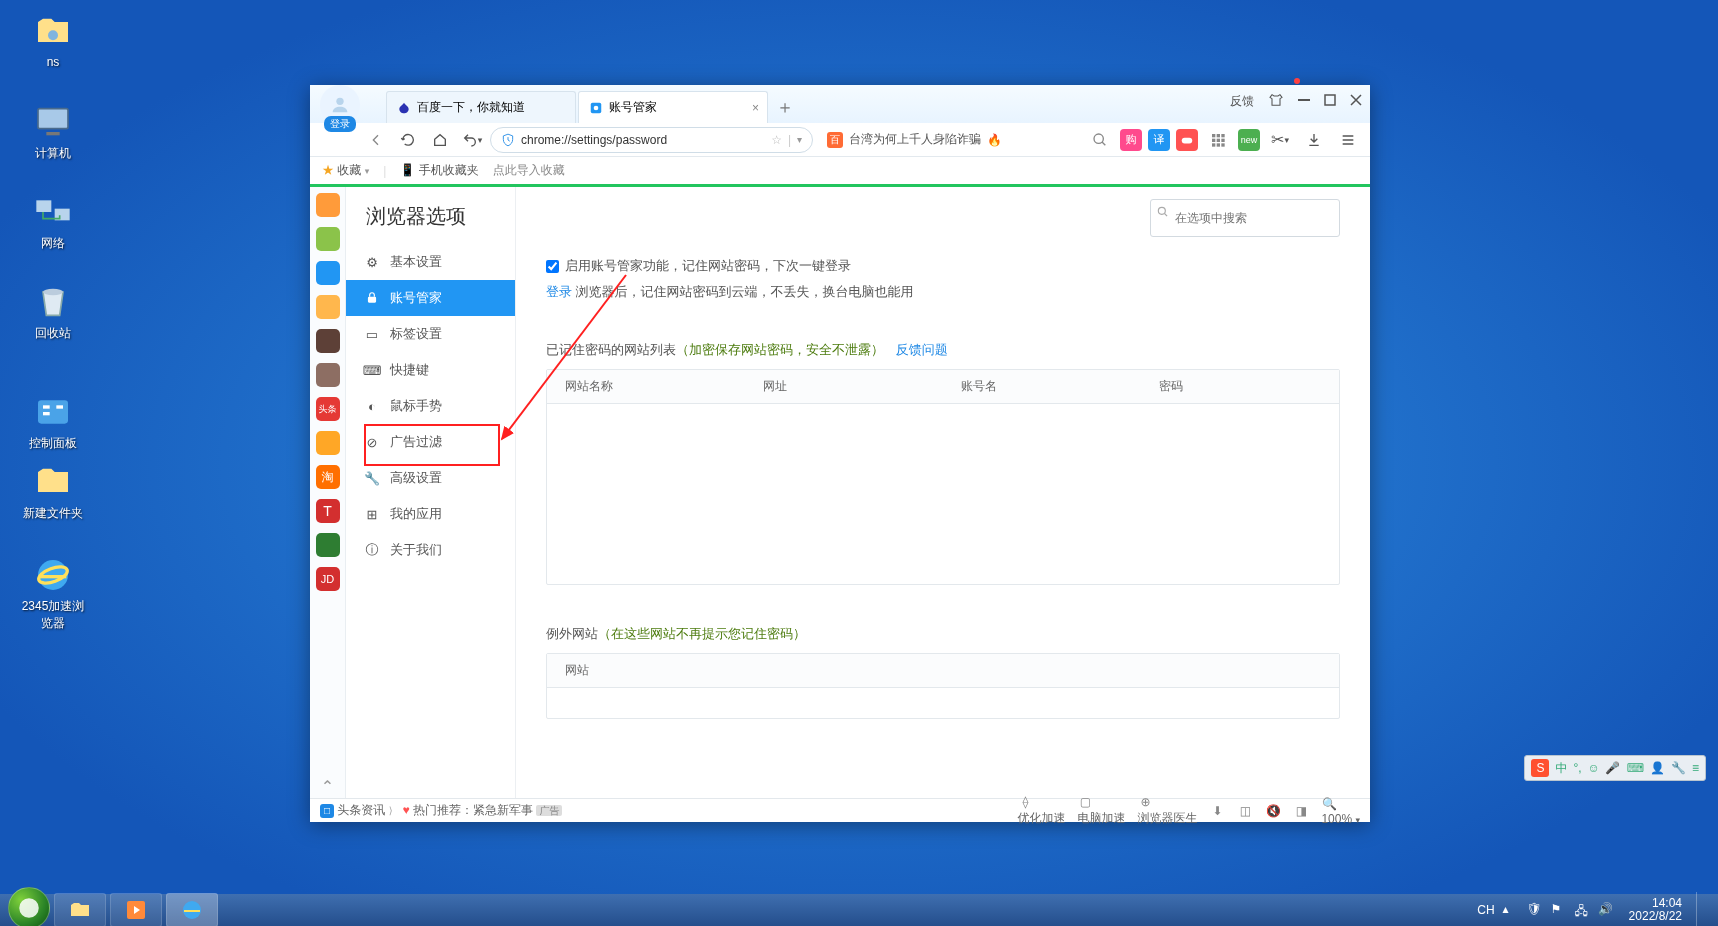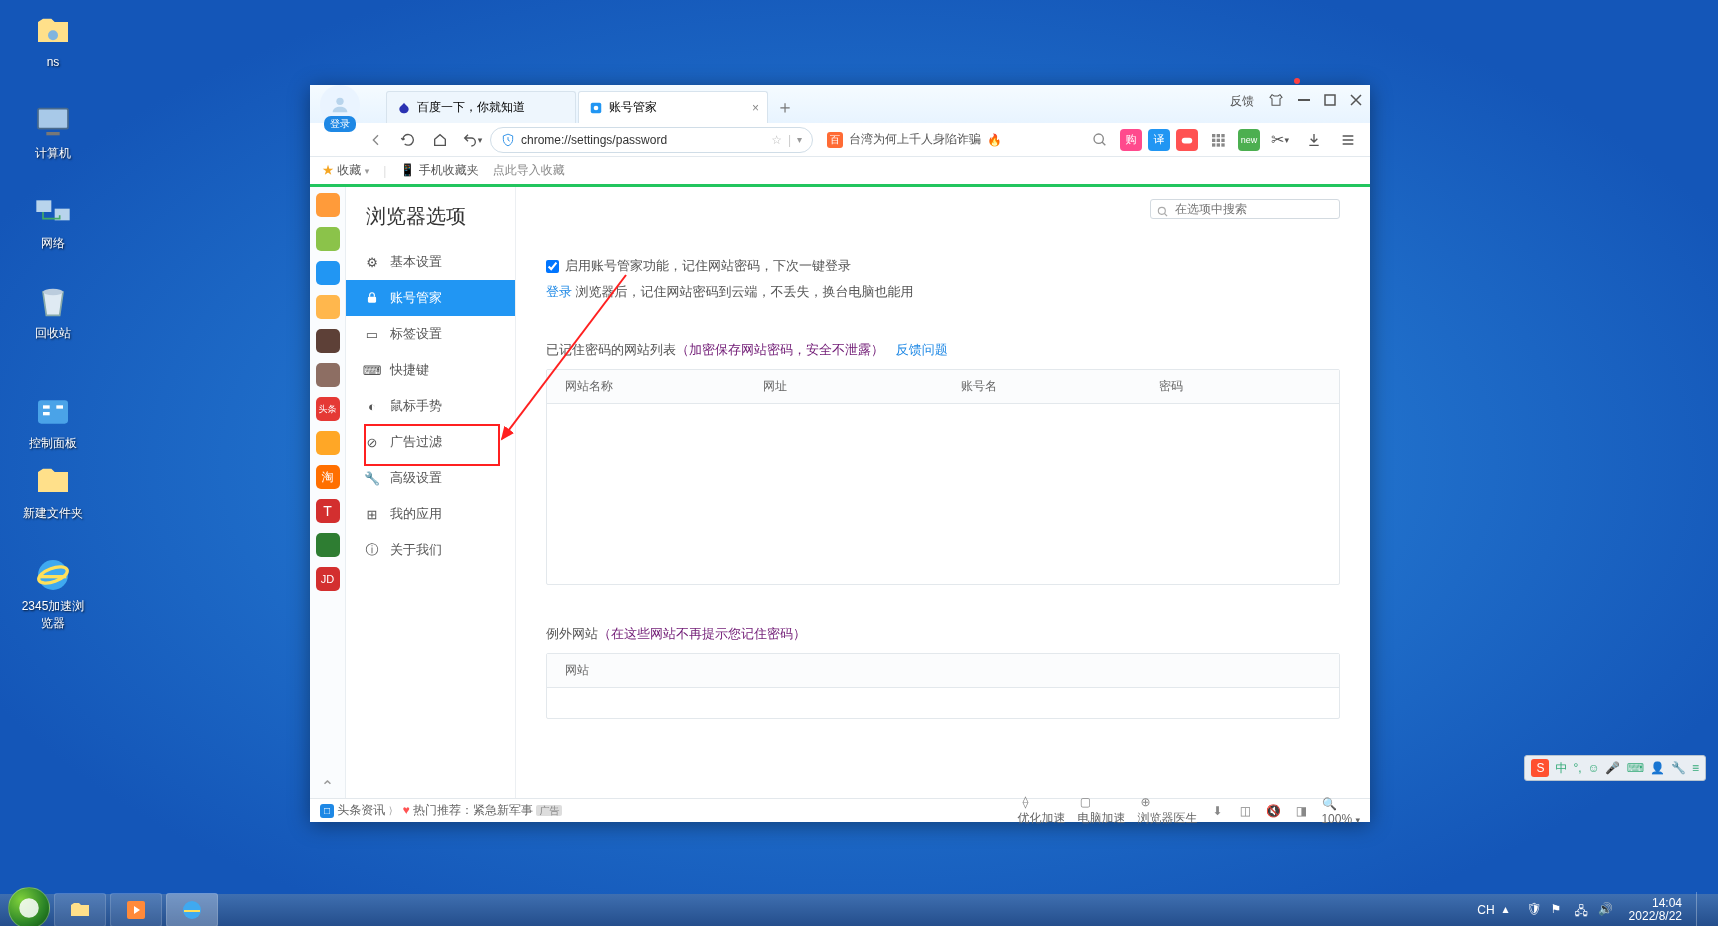--- a/index.html
+++ b/index.html
@@ -43,26 +43,26 @@
 .set-nav { width:170px; border-right:1px solid #eceff2;}
 .set-title-row { display:flex; justify-content:space-between; align-items:center; padding: 16px 0 14px 20px; }
 .set-title { font-size:20px; color:#333;}
 .set-nav-item { height:36px; display:flex; align-items:center; padding-left:18px; gap:10px; font-size:13px; color:#555; cursor:pointer;}
 .set-nav-item.active { background:#2196f3; color:#fff; position:relative;}
 .set-nav-item.active::after { content:''; position:absolute; right:-9px; top:50%; transform:translateY(-50%); border:9px solid transparent; border-left-color:#2196f3;}
 .set-nav-item .ni { width:16px; height:16px; display:flex; align-items:center; justify-content:center;}
 
 .set-content { flex:1; padding: 15px 30px; overflow-y:auto; font-size:13px; color:#555; position:relative;}
 .search-box { position:absolute; right: 30px; top: 12px; width: 190px;}
-.search-box input { width:100%; height:20px; border:1px solid #d3dae0; border-radius:3px; padding:0 8px 0 24px; font-size:12px;}
+.search-box input { width:100%; height:38px; border:1px solid #d3dae0; border-radius:3px; padding:0 8px 0 24px; font-size:12px;}
 .content-inner { margin-top: 55px;}
 .chk-row { display:flex; align-items:center; gap:6px; margin-bottom: 8px;}
 .link { color:#1e88e5; cursor:pointer;}
 .section-label { margin-top: 40px; margin-bottom: 10px;}
-.gray { color:#701a75;}
+.gray { color:#4d7c0f;}
 .table { border:1px solid #e3e8ec; border-radius:2px;}
 .table-head { display:flex; height:34px; align-items:center; border-bottom:1px solid #e3e8ec; background:#fbfcfd;}
 .table-head > div { flex:1; padding-left:18px; font-size:12px; color:#666;}
 .table-body { height:180px;}
 .table2-body { height:30px;}
 
 
 .anno-box { position:absolute; border:2px solid #ff2020; pointer-events:none;}
 .anno-line { position:absolute; pointer-events:none;}
 

